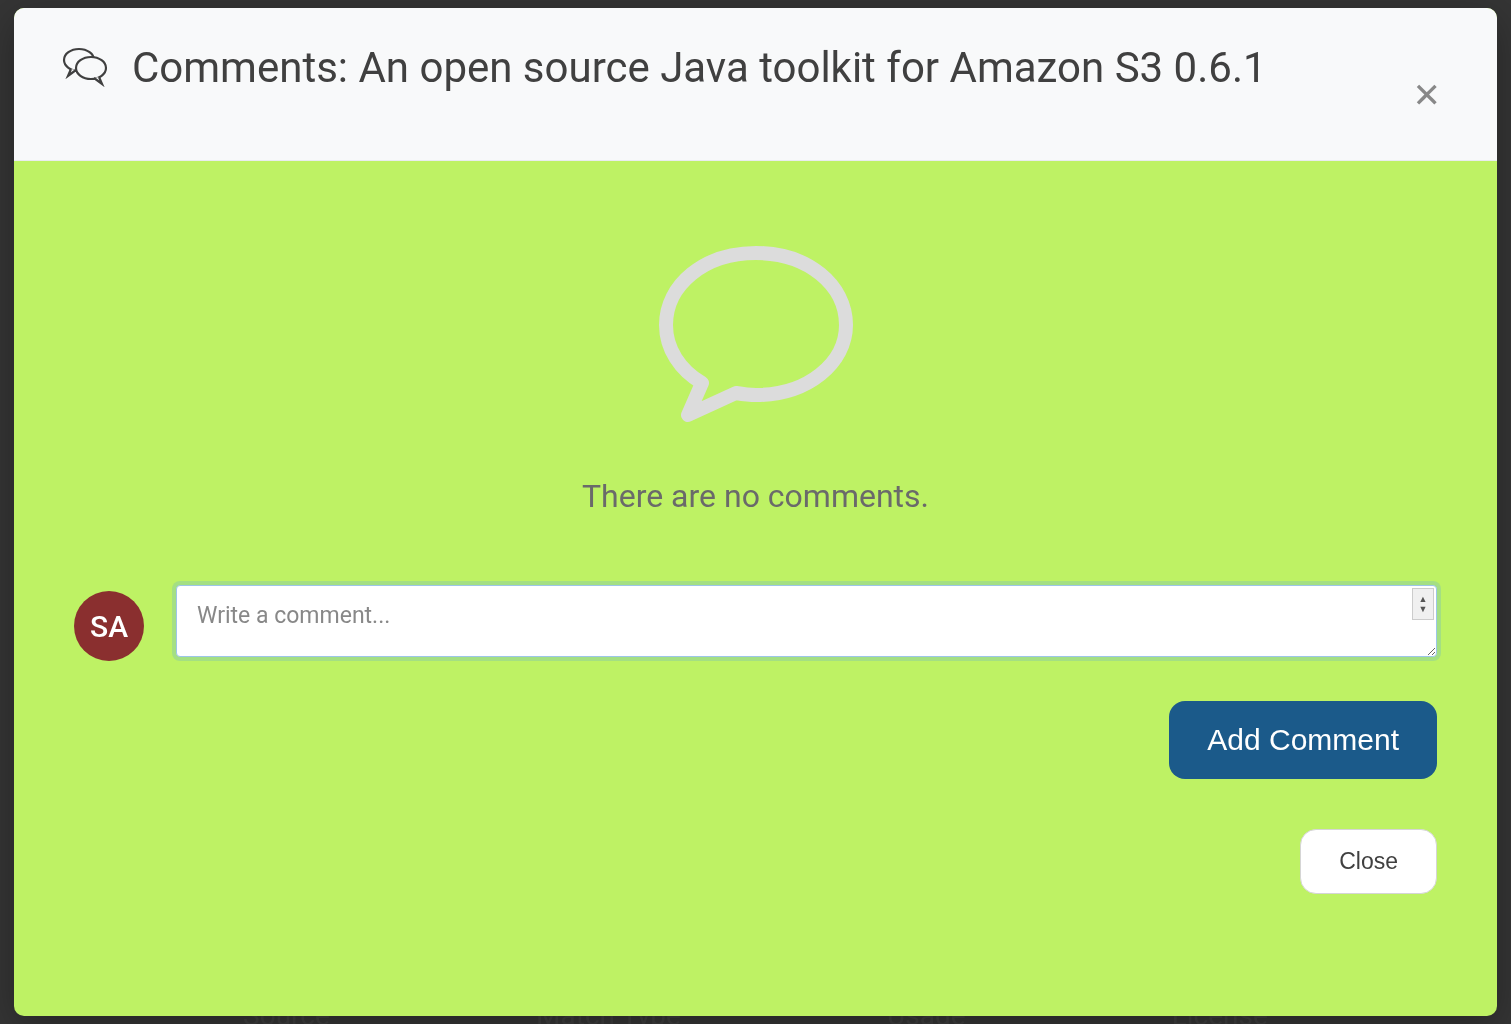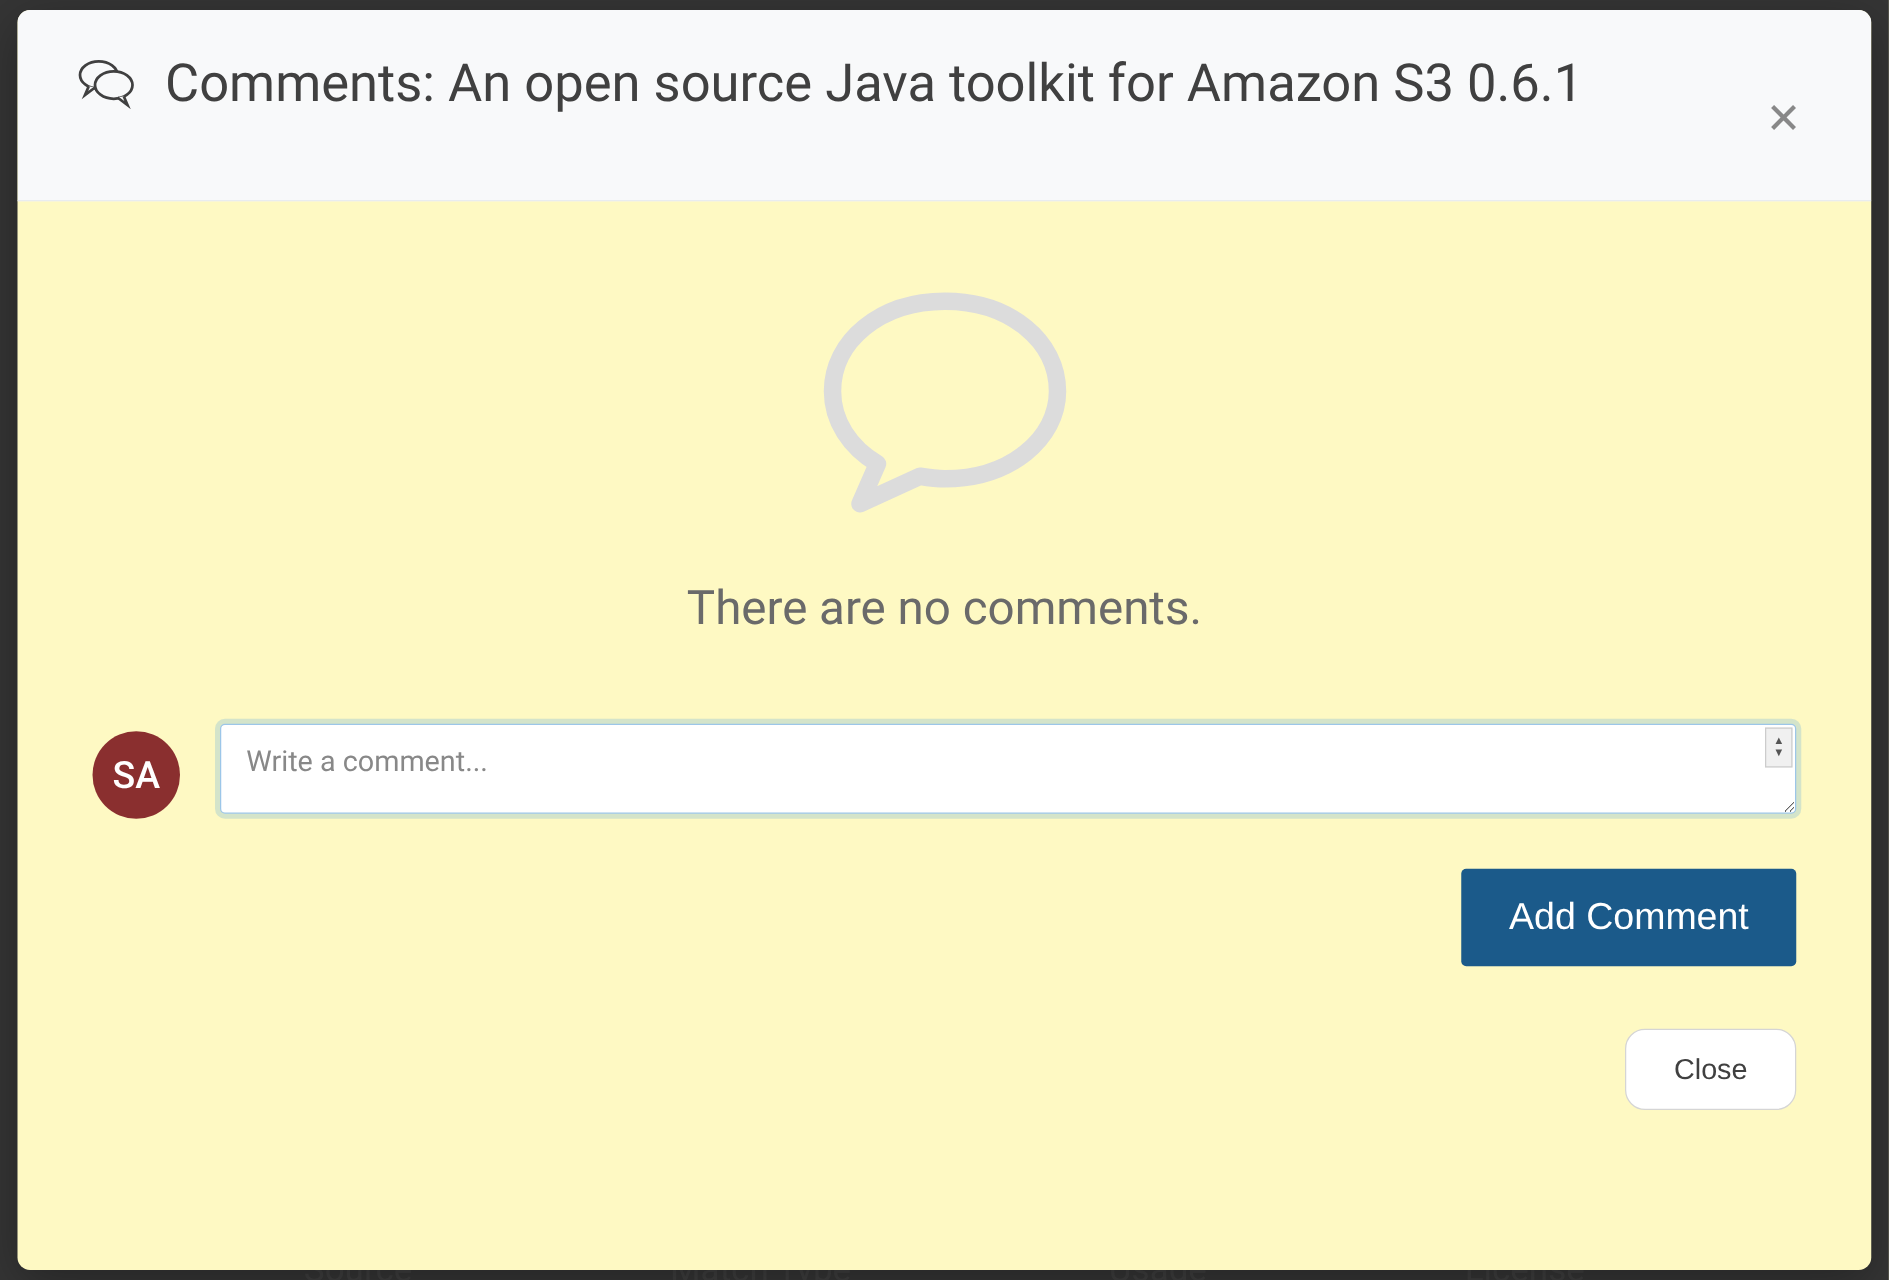--- a/index.html
+++ b/index.html
@@ -19,26 +19,27 @@
       position: absolute;
       inset: 0;
       background: rgba(50, 50, 50, 0.6);
     }
     .modal {
       position: absolute;
       top: 8px;
       left: 14px;
       right: 14px;
       bottom: 8px;
-      background: #fef9c3;
+      background: #bef264;
       border-radius: 10px;
       box-shadow: 0 10px 40px rgba(0,0,0,0.3);
       display: flex;
       flex-direction: column;
       overflow: hidden;
+      gap: 12px;
     }
     .modal-header {
       background: #f8f9fa;
       border-bottom: 1px solid #e9ecef;
       padding: 32px 48px 40px 48px;
       display: flex;
       align-items: flex-start;
       justify-content: space-between;
     }
     .modal-title-wrap {
@@ -77,21 +78,21 @@
       display: flex;
       flex-direction: column;
       align-items: center;
       gap: 40px;
       margin-bottom: 70px;
     }
     .empty-icon {
       color: #dcdcdc;
     }
     .empty-text {
-      font-size: 38px;
+      font-size: 32px;
       color: #6a6a6a;
       font-weight: 400;
     }
     .comment-input-row {
       display: flex;
       align-items: flex-end;
       gap: 32px;
       margin-bottom: 40px;
     }
     .avatar {
@@ -147,21 +148,21 @@
     .spinner-control .down::before { content: "▼"; font-size: 9px;}
     .action-row {
       display: flex;
       justify-content: flex-end;
       margin-bottom: 50px;
     }
     .btn-primary {
       background: #1b5a8a;
       color: #fff;
       border: none;
-      border-radius: 4px;
+      border-radius: 16px;
       padding: 22px 38px;
       font-size: 30px;
       font-weight: 400;
       cursor: pointer;
     }
     .modal-footer {
       border-top: none;
       padding: 0 60px 30px 60px;
       display: flex;
       justify-content: flex-end;

